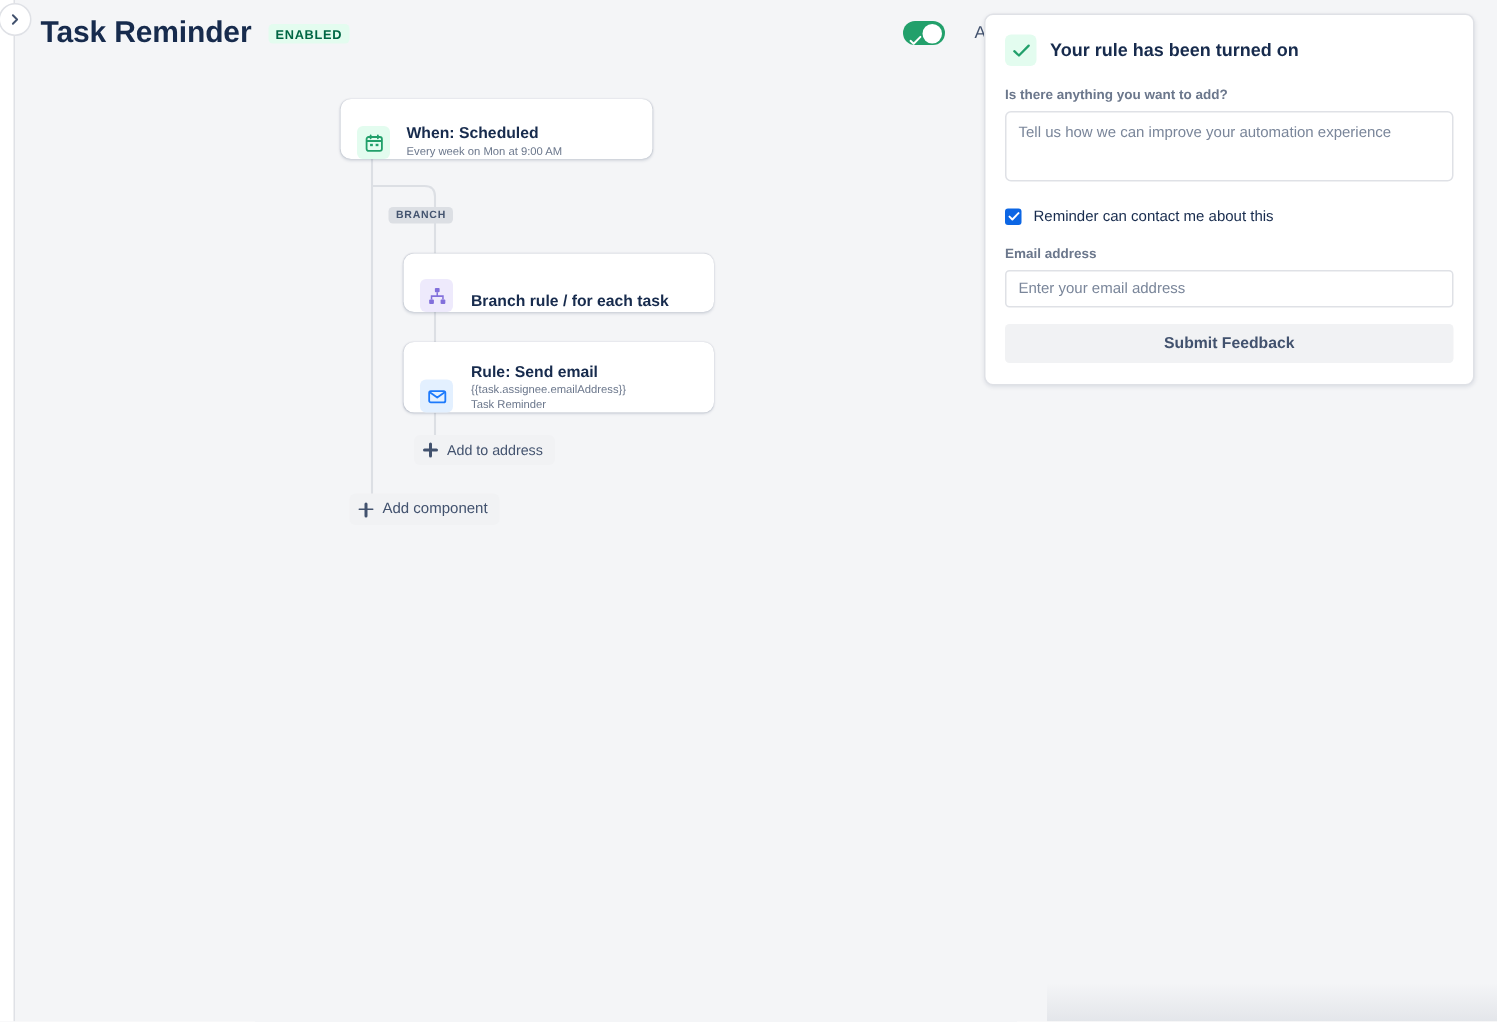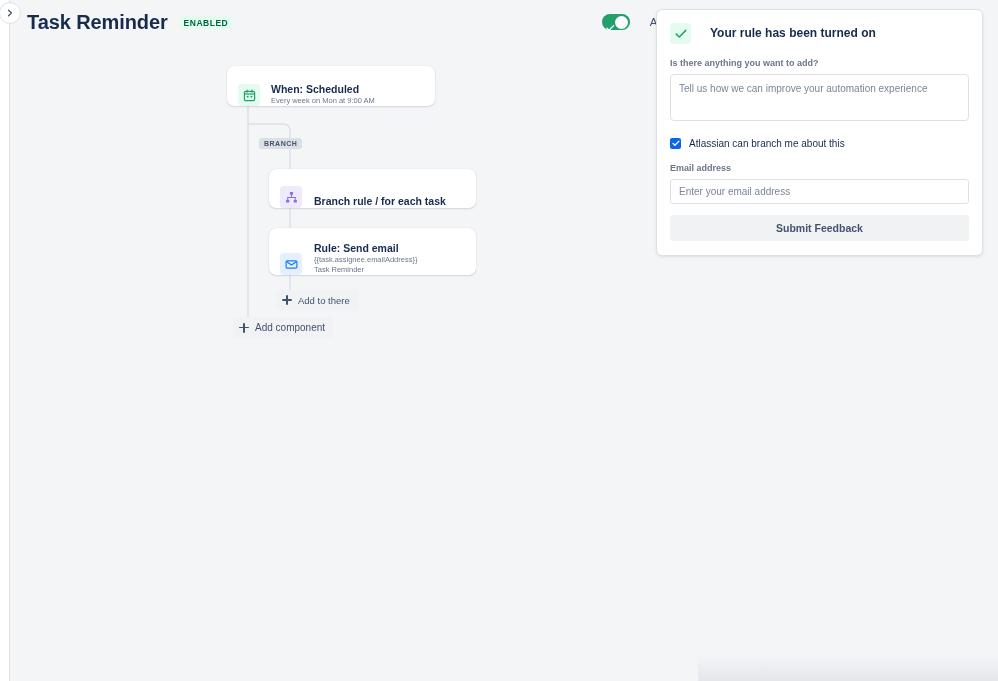--- a/index.html
+++ b/index.html
@@ -302,21 +302,21 @@
     cursor: pointer;
     z-index: 12;
     font-family: "Liberation Sans", sans-serif;
     font-size: 9.5px;
     font-weight: 500;
     color: #42526e;
     white-space: nowrap;
   }
 
   .add-branch { left: 266px; top: 246px; }
-  .add-component { left: 223px; top: 273px; height: 21px; font-size: 10px; }
+  .add-component { left: 223px; top: 285px; height: 21px; font-size: 10px; }
 
   .plus {
     position: relative;
     width: 10px;
     height: 10px;
     flex: none;
   }
   .plus::before, .plus::after {
     content: "";
     position: absolute;
@@ -336,21 +336,21 @@
     border: 1px solid #dfe1e6;
     border-radius: 6px;
     padding: 13px 13px 14px 13px;
     box-shadow: 0 1px 3px rgba(9,30,66,0.10);
     z-index: 30;
   }
 
   .fb-head {
     display: flex;
     align-items: center;
-    gap: 19px;
+    gap: 9px;
     margin-bottom: 13px;
   }
 
   .fb-check {
     width: 21px;
     height: 21px;
     border-radius: 4px;
     background: #e3fcef;
     display: flex;
     align-items: center;
@@ -555,21 +555,21 @@
         </div>
         <div class="card-text">
           <div class="card-title">Rule: Send email</div>
           <div class="card-sub">{{task.assignee.emailAddress}}</div>
           <div class="card-sub">Task Reminder</div>
         </div>
       </div>
 
       <button class="add-btn add-branch">
         <span class="plus"></span>
-        <span>Add to there</span>
+        <span>Add to address</span>
       </button>
 
       <button class="add-btn add-component">
         <span class="plus"></span>
         <span>Add component</span>
       </button>
     </div>
 
     <div class="feedback-panel">
       <div class="fb-head">
@@ -583,21 +583,21 @@
 
       <label class="fb-label">Is there anything you want to add?</label>
       <textarea class="fb-textarea" placeholder="Tell us how we can improve your automation experience" style=""></textarea>
 
       <div class="fb-checkrow">
         <span class="fb-box">
           <svg width="8" height="7" viewBox="0 0 8 7">
               <path d="M1 3.4L2.9 5.3L7 1.1" fill="none" stroke="#ffffff" stroke-width="1.3" stroke-linecap="round" stroke-linejoin="round"></path>
             </svg>
         </span>
-        <span class="fb-checklabel">Atlassian can branch me about this</span>
+        <span class="fb-checklabel">Reminder can contact me about this</span>
       </div>
 
       <div class="fb-emailgroup">
         <label class="fb-label">Email address</label>
         <input class="fb-input" type="text" placeholder="Enter your email address" style="">
       </div>
 
       <button class="fb-submit">Submit Feedback</button>
     </div>
 

